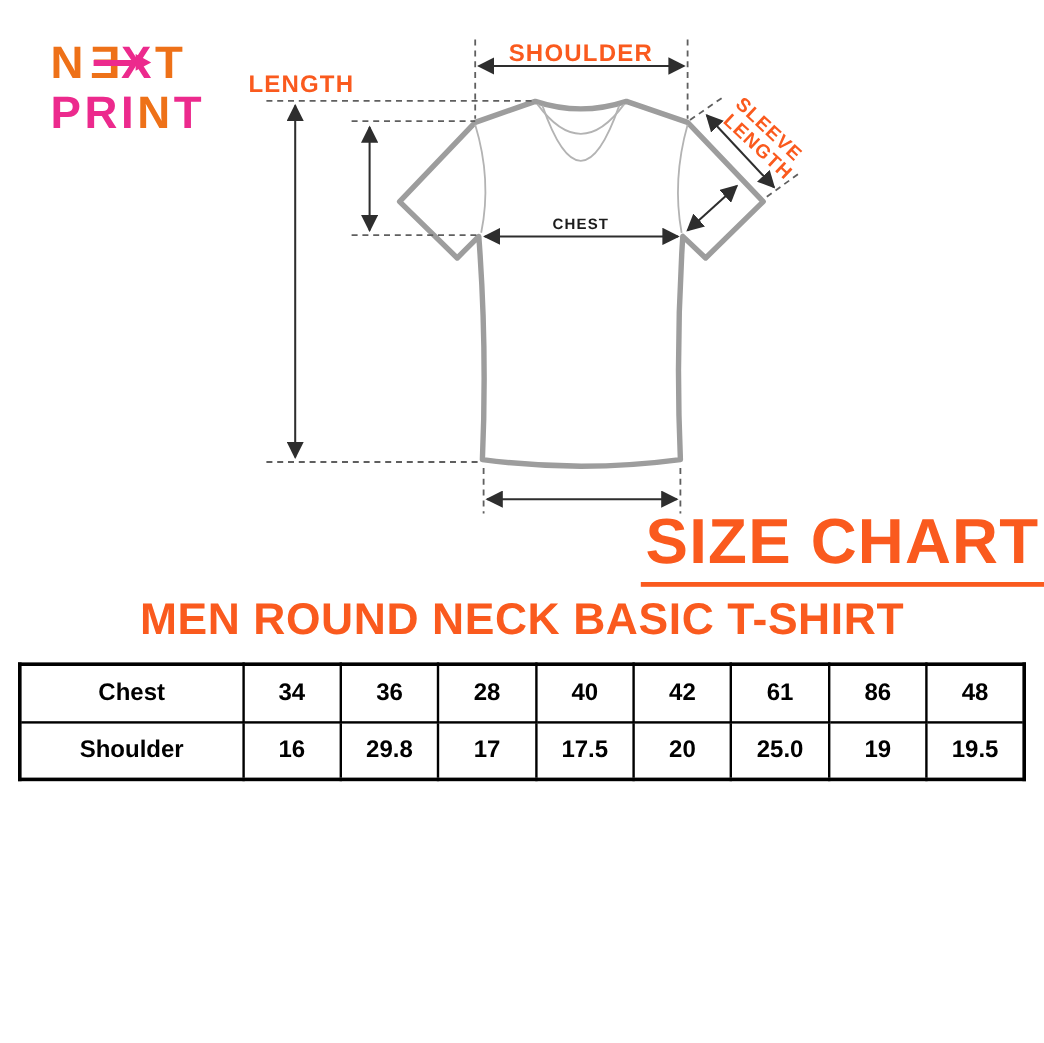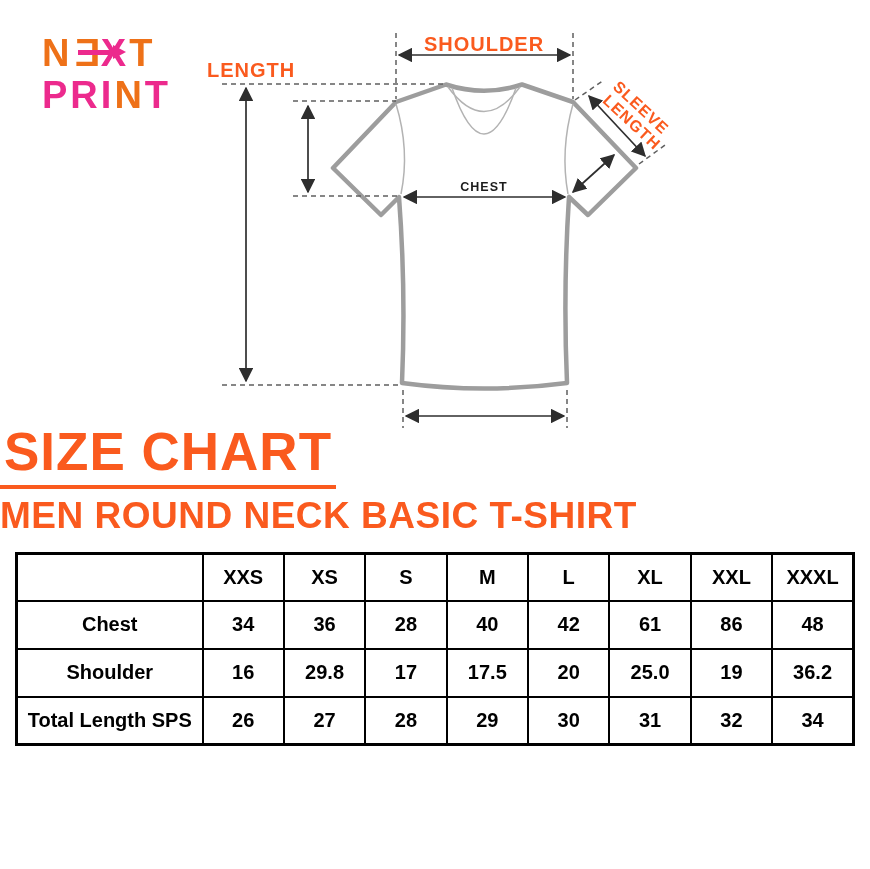--- a/index.html
+++ b/index.html
@@ -17,24 +17,24 @@
     border-top:7px solid transparent;border-bottom:7px solid transparent;
     border-left:13px solid currentColor;}
 
   
   .diagram{position:absolute;left:0;top:0;width:870px;height:440px;}
   .mlabel{font:bold 20px "Liberation Sans", sans-serif;letter-spacing:1px;}
   .slabel{font:bold 16px "Liberation Sans", sans-serif;letter-spacing:1px;}
   .xslabel{font:bold 12.5px "Liberation Sans", sans-serif;letter-spacing:1px;}
 
   
-  .title-wrap{position:absolute;top:424px;left:0;width:100%;text-align:left;text-decoration:underline;}
+  .title-wrap{position:absolute;top:424px;left:0;width:100%;text-align:right;text-decoration:underline;}
   .title{display:inline-block;font-size:53px;font-weight:bold;letter-spacing:1px;
     padding:0 4px 5px 4px;border-bottom:4px solid currentColor;line-height:1.05;}
-  .subtitle{position:absolute;top:495px;left:0;width:100%;text-align:left;
+  .subtitle{position:absolute;top:495px;left:0;width:100%;text-align:center;
     font-size:37px;font-weight:bold;letter-spacing:0.5px;}
 
   
   .size-table{position:absolute;left:15px;top:552px;width:840px;
     border-collapse:collapse;table-layout:fixed;border:3px solid #000;
     font-weight:bold;color:#000;}
   .size-table th,.size-table td{border:2px solid #000;text-align:center;
     vertical-align:middle;padding:0;font-size:20px;font-weight:bold;}
   .size-table col.c-label{width:186px;}
   .size-table tr{height:48px;}
@@ -125,60 +125,38 @@
         <col>
         <col>
         <col>
         <col>
         <col>
         <col>
         <col>
         <col>
     </colgroup>
     <tbody>
-        <tr class="head-row">
-          <th></th>
-          <th>XXS</th>
-          <th>XS</th>
-          <th>S</th>
-          <th>M</th>
-          <th>L</th>
-          <th>XL</th>
-          <th>XXL</th>
-          <th>XXXL</th>
-        </tr>
         <tr>
           <th>Chest</th>
           <td>34</td>
           <td>36</td>
           <td>28</td>
           <td>40</td>
           <td>42</td>
           <td>61</td>
           <td>86</td>
           <td>48</td>
         </tr>
         <tr>
           <th>Shoulder</th>
           <td>16</td>
           <td>29.8</td>
           <td>17</td>
           <td>17.5</td>
           <td>20</td>
           <td>25.0</td>
           <td>19</td>
-          <td>36.2</td>
-        </tr>
-        <tr>
-          <th>Total Length SPS</th>
-          <td>26</td>
-          <td>27</td>
-          <td>28</td>
-          <td>29</td>
-          <td>30</td>
-          <td>31</td>
-          <td>32</td>
-          <td>34</td>
+          <td>19.5</td>
         </tr>
       </tbody>
   </table>
 
 </div>
 
 </body></html>

